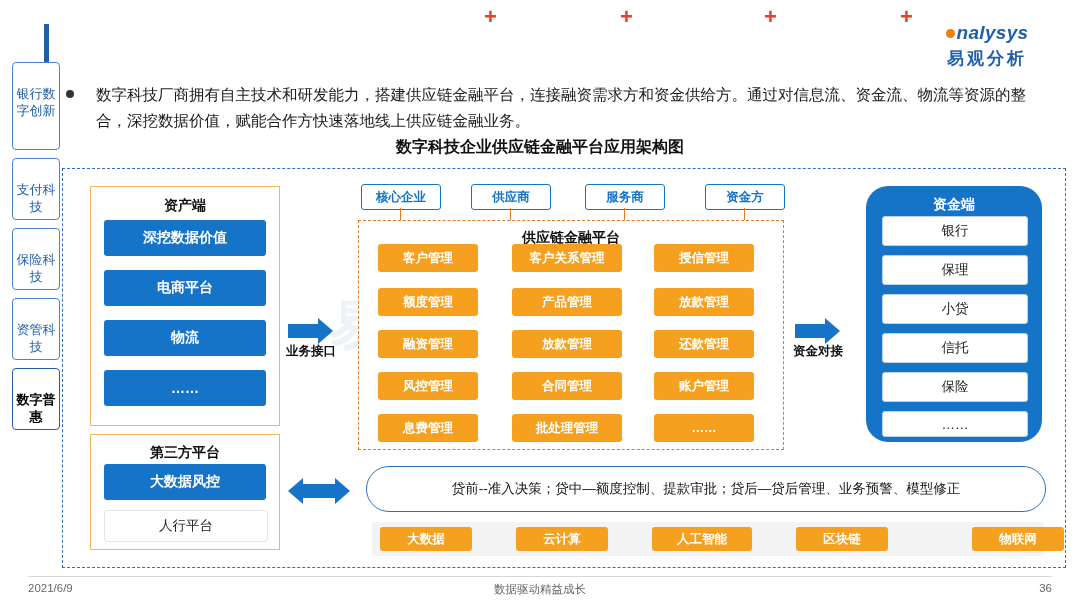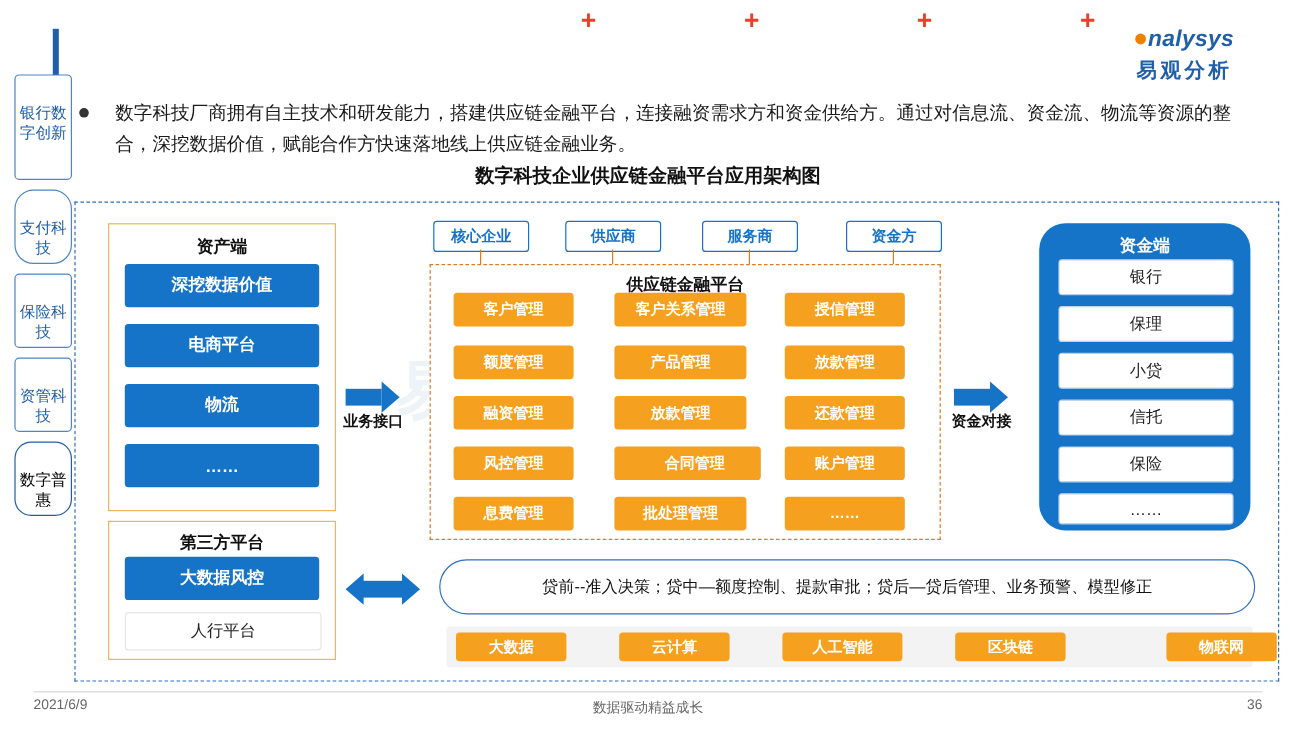--- a/index.html
+++ b/index.html
@@ -53,21 +53,21 @@
   }
   
   .vtab{
     position:absolute;left:12px;width:48px;
     border:1px solid #4a86c8;border-radius:4px;
     color:#1f5fa9;font-size:13px;text-align:center;
     line-height:17px;padding:22px 0;box-sizing:border-box;
     background:#fff;
   }
   .vtab.active{
-    border-color:#1f5fa9;color:#000;font-weight:normal;border-radius:14px;
+    border-color:#1f5fa9;color:#000;font-weight:bold;
   }
   
   #frame{
     position:absolute;left:62px;top:168px;width:1004px;height:400px;
     border:1.5px dashed #2f6fbf;box-sizing:border-box;
   }
   
   .blue-box{
     background:#1573c8;color:#fff;border-radius:3px;
     display:flex;align-items:center;justify-content:center;
@@ -137,21 +137,21 @@
 </div>
 
 <div id="bullet-row">
   <span id="bullet-dot"></span>
   <div id="bullet-text">数字科技厂商拥有自主技术和研发能力，搭建供应链金融平台，连接融资需求方和资金供给方。通过对信息流、资金流、物流等资源的整合，深挖数据价值，赋能合作方快速落地线上供应链金融业务。</div>
 </div>
 
 <div id="chart-title">数字科技企业供应链金融平台应用架构图</div>
 
 <div class="vtab" style="top:62px;height:88px;"><span>银行数字创新</span></div>
-<div class="vtab" style="top:158px;height:62px;border-radius:16px;"><span>支付科技</span></div>
+<div class="vtab" style="top:158px;height:62px;"><span>支付科技</span></div>
 <div class="vtab" style="top:228px;height:62px;"><span>保险科技</span></div>
 <div class="vtab" style="top:298px;height:62px;"><span>资管科技</span></div>
 <div class="vtab active" style="top:368px;height:62px;"><span>数字普惠</span></div>
 
 <div id="frame"></div>
 
 <div id="watermark">易观分析</div>
 
 <div class="panel" style="left:90px;top:186px;width:190px;height:240px;border:1px solid #f0b45a;">
   <div class="panel-title" style="top:10px;">资产端</div>
@@ -235,21 +235,21 @@
 <div class="orange-box" style="left:512px;top:330px;width:110px;height:28px;">
     <span>放款管理</span>
   </div>
 <div class="orange-box" style="left:654px;top:330px;width:100px;height:28px;">
     <span>还款管理</span>
   </div>
 
 <div class="orange-box" style="left:378px;top:372px;width:100px;height:28px;">
     <span>风控管理</span>
   </div>
-<div class="orange-box" style="left:512px;top:372px;width:110px;height:28px;padding-left:12px;">
+<div class="orange-box" style="left:512px;top:372px;width:110px;height:28px;">
     <span>合同管理</span>
   </div>
 <div class="orange-box" style="left:654px;top:372px;width:100px;height:28px;">
     <span>账户管理</span>
   </div>
 
 <div class="orange-box" style="left:378px;top:414px;width:100px;height:28px;">
     <span>息费管理</span>
   </div>
 <div class="orange-box" style="left:512px;top:414px;width:110px;height:28px;">

